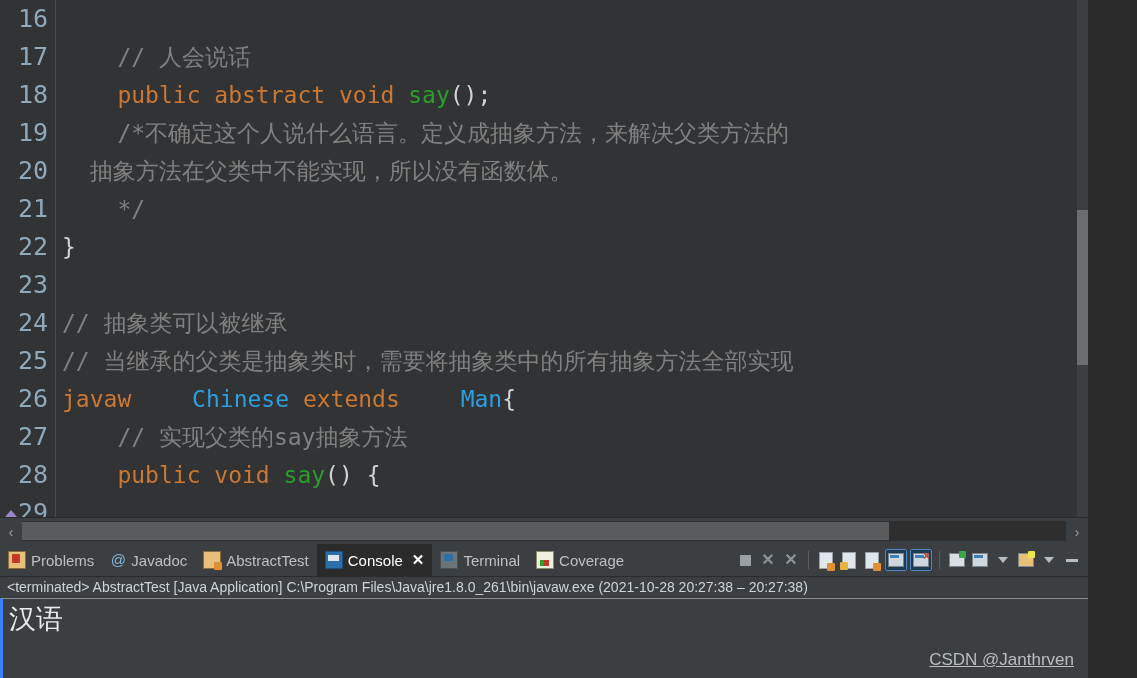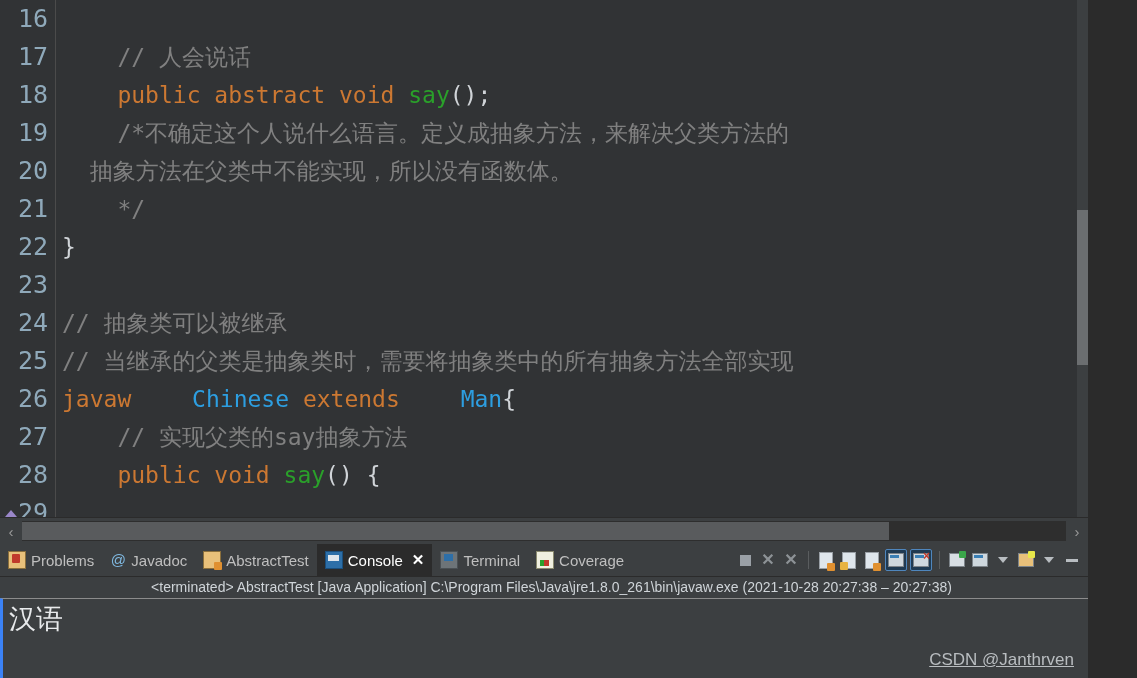--- a/index.html
+++ b/index.html
@@ -276,27 +276,26 @@
     border-left: 5px solid transparent;
     border-right: 5px solid transparent;
     border-top: 6px solid #b8bdc1;
   }
   .minimize-bar { width: 12px; height: 3px; background: #b8bdc1; }
 
   
   .term-line {
     height: 21px;
     line-height: 21px;
-    padding-left: 15px;
+    padding-left: 7px;
     color: #cfd4d8;
     font-size: 14px;
     white-space: nowrap;
     background: #3c3f41;
     overflow: hidden;
-    text-align: center;
   }
 
   
   .console-body {
     flex: 1 1 auto;
     position: relative;
     background: #3c3f41;
     border-top: 1px solid #8c8c8c;
     border-left: 3px solid #3b82f6;
     overflow: hidden;

